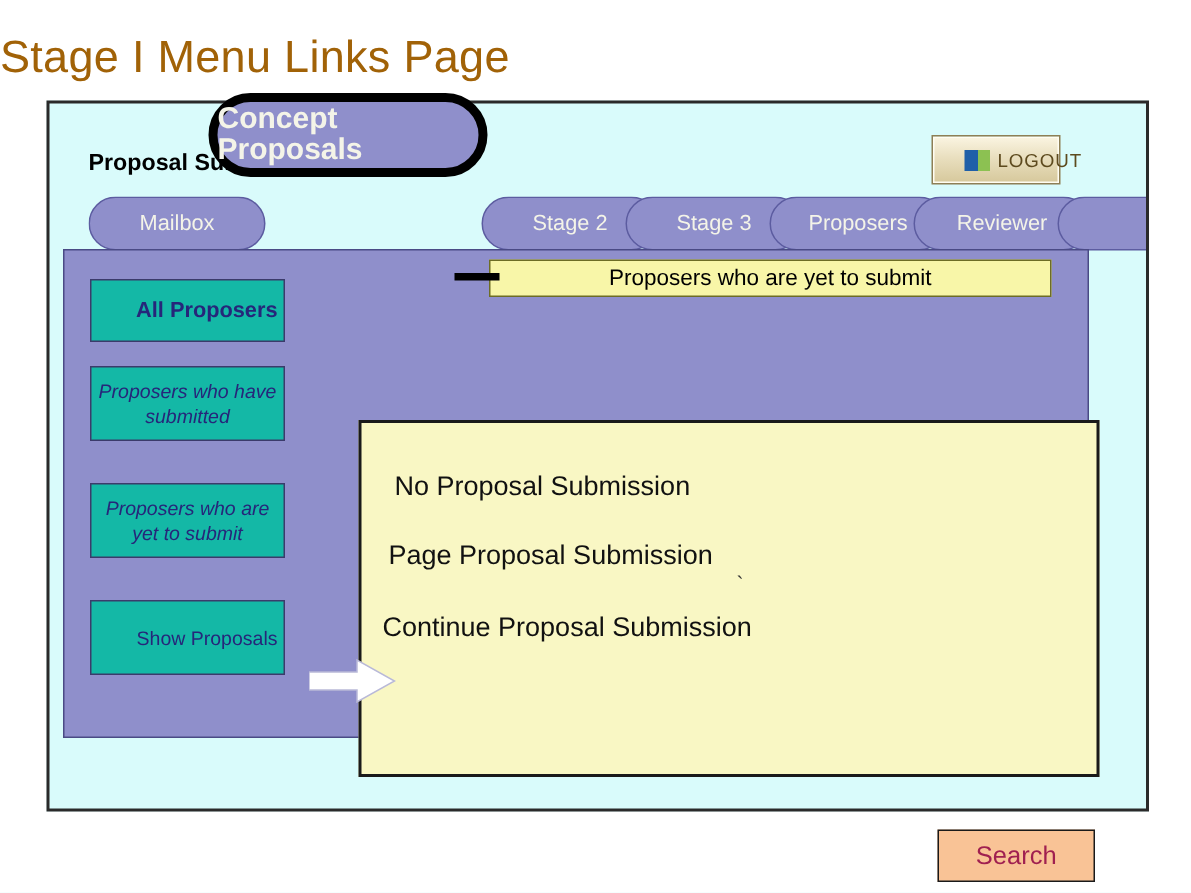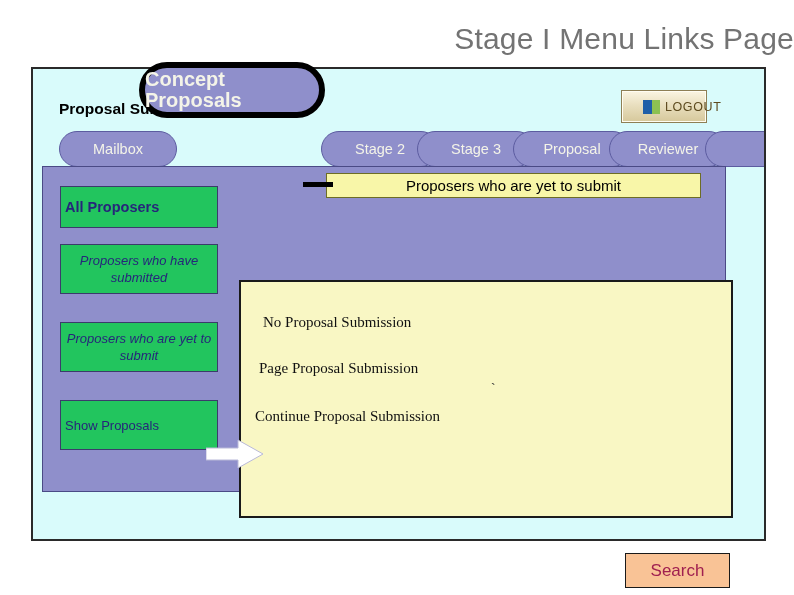--- a/index.html
+++ b/index.html
@@ -14,23 +14,23 @@
     position: relative;
     overflow: hidden;
   }
 
   
   #slide-title {
     position: absolute;
     left: 0;
     top: 22px;
     width: 794px;
-    text-align: right;
+    text-align: left;
     font-size: 30px;
-    color: #737373;
+    color: #a16207;
     letter-spacing: 0.2px;
     white-space: nowrap;
   }
 
   
   #app-card {
     position: absolute;
     left: 31px;
     top: 67px;
     width: 735px;
@@ -168,31 +168,31 @@
     width: 684px;
     height: 326px;
     background: #8f8fcb;
     border: 1px solid #4a4a85;
     box-sizing: border-box;
   }
 
   
   #sidebar { position: absolute; left: 17px; top: 19px; width: 143px; }
   .side-button {
-    width: 158px;
-    background: #22c55e;
+    width: 130px;
+    background: #14b8a6;
     border: 1px solid #3b3b6b;
     color: #26267a;
     font-size: 13px;
     line-height: 17px;
     text-align: center;
     box-sizing: border-box;
     display: flex;
     align-items: center;
-    justify-content: flex-start;
+    justify-content: flex-end;
     cursor: pointer;
     padding: 0 4px;
   }
   .side-button.tall { height: 50px; margin-bottom: 28px; font-style: italic; }
   .side-button.bold { font-weight: bold; font-size: 14.5px; height: 42px; margin-bottom: 16px; }
   .side-button.last { height: 50px; margin-top: 8px; }
 
   
   #pointer-arrow {
     position: absolute;
@@ -210,24 +210,23 @@
     top: 113px;
     width: 494px;
     height: 238px;
     background: #f9f7c4;
     border: 2px solid #1a1a1a;
     box-sizing: border-box;
     z-index: 3;
   }
   .content-line {
     position: absolute;
-    font-size: 15px;
+    font-size: 18px;
     color: #111111;
     white-space: nowrap;
-    font-family: Liberation Serif, serif;
   }
   #content-line-0 { left: 22px; top: 32px; }
   #content-line-1 { left: 18px; top: 78px; }
   #content-line-2 { left: 14px; top: 126px; }
   #stray-mark {
     position: absolute;
     left: 250px;
     top: 99px;
     font-size: 14px;
     color: #333;
@@ -276,21 +275,21 @@
 
     <div class="tab" style="left:262px; width:118px;">
       <span class="tab-label">Stage 2</span>
     </div>
 
     <div class="tab" style="left:358px; width:118px;">
       <span class="tab-label">Stage 3</span>
     </div>
 
     <div class="tab" style="left:454px; width:118px;">
-      <span class="tab-label">Proposal</span>
+      <span class="tab-label">Proposers</span>
     </div>
 
     <div class="tab" style="left:550px; width:118px;">
       <span class="tab-label">Reviewer</span>
     </div>
 
     <div class="tab" style="left:646px; width:118px;">
       <span class="tab-label"></span>
     </div>
   </div>

